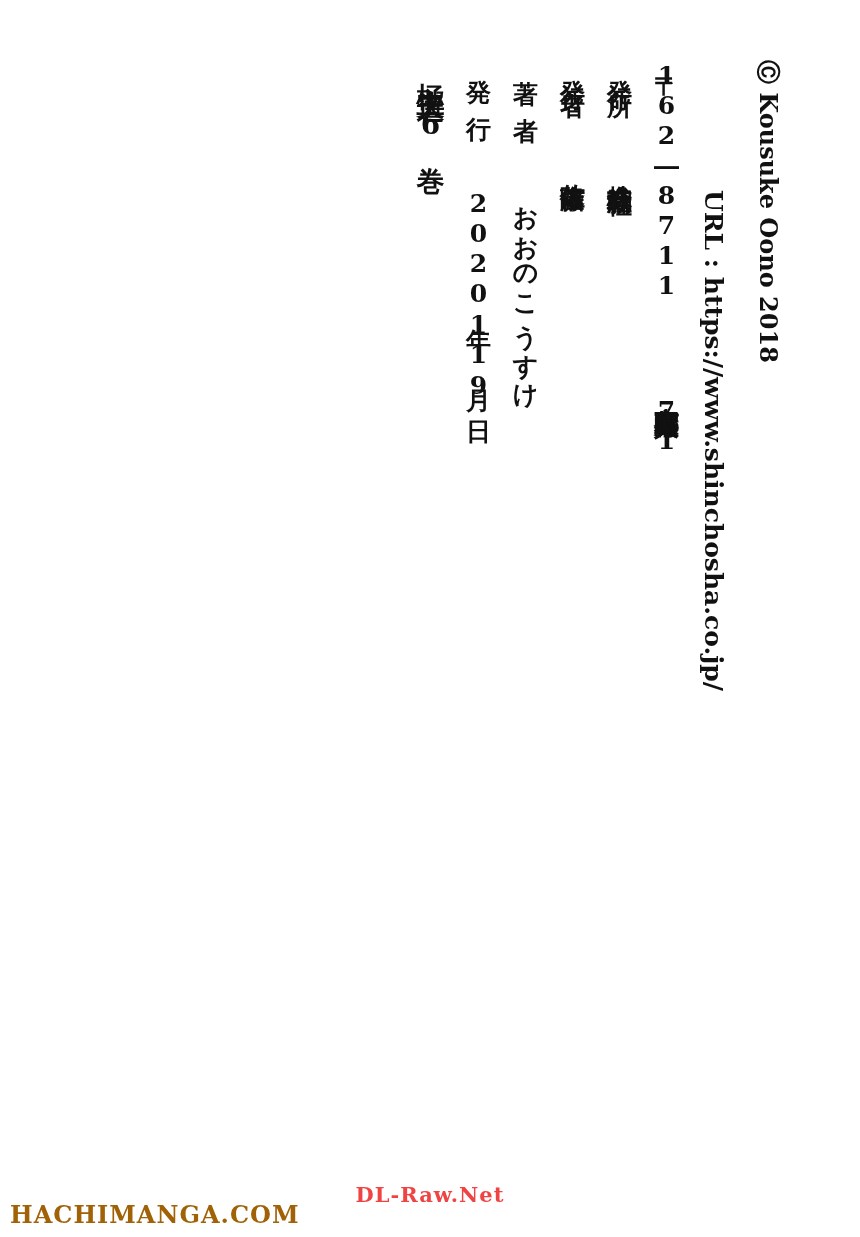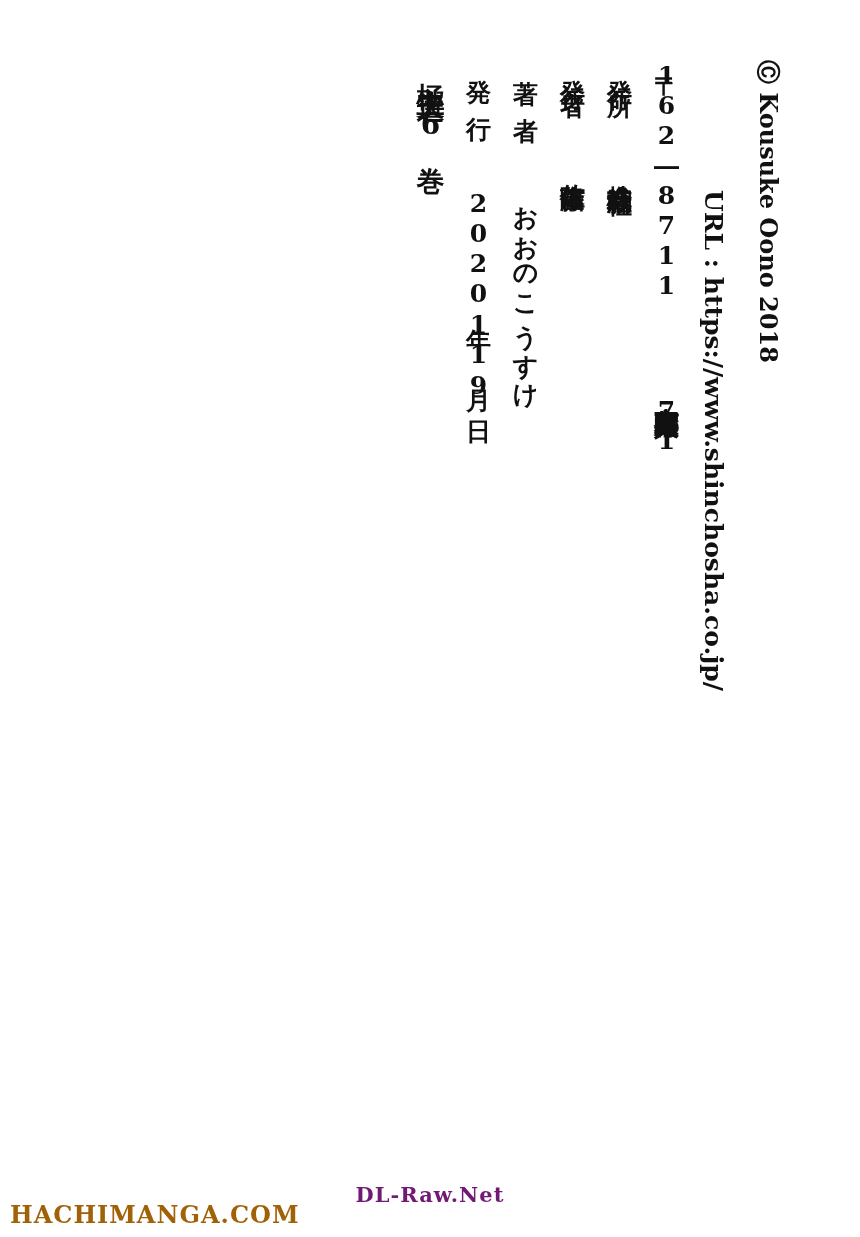--- a/index.html
+++ b/index.html
@@ -94,21 +94,21 @@
   }
   .wm-center {
     position: absolute;
     left: 0;
     right: 0;
     bottom: 30px;
     text-align: center;
     font-family: "DejaVu Serif", "Liberation Serif", serif;
     font-size: 21px;
     font-weight: 700;
-    color: #701a75;
+    color: #ef4444;
     letter-spacing: 1px;
   }
 </style>
 </head>
 <body>
 
 <div id="page">
 
   <div class="colophon">
 

